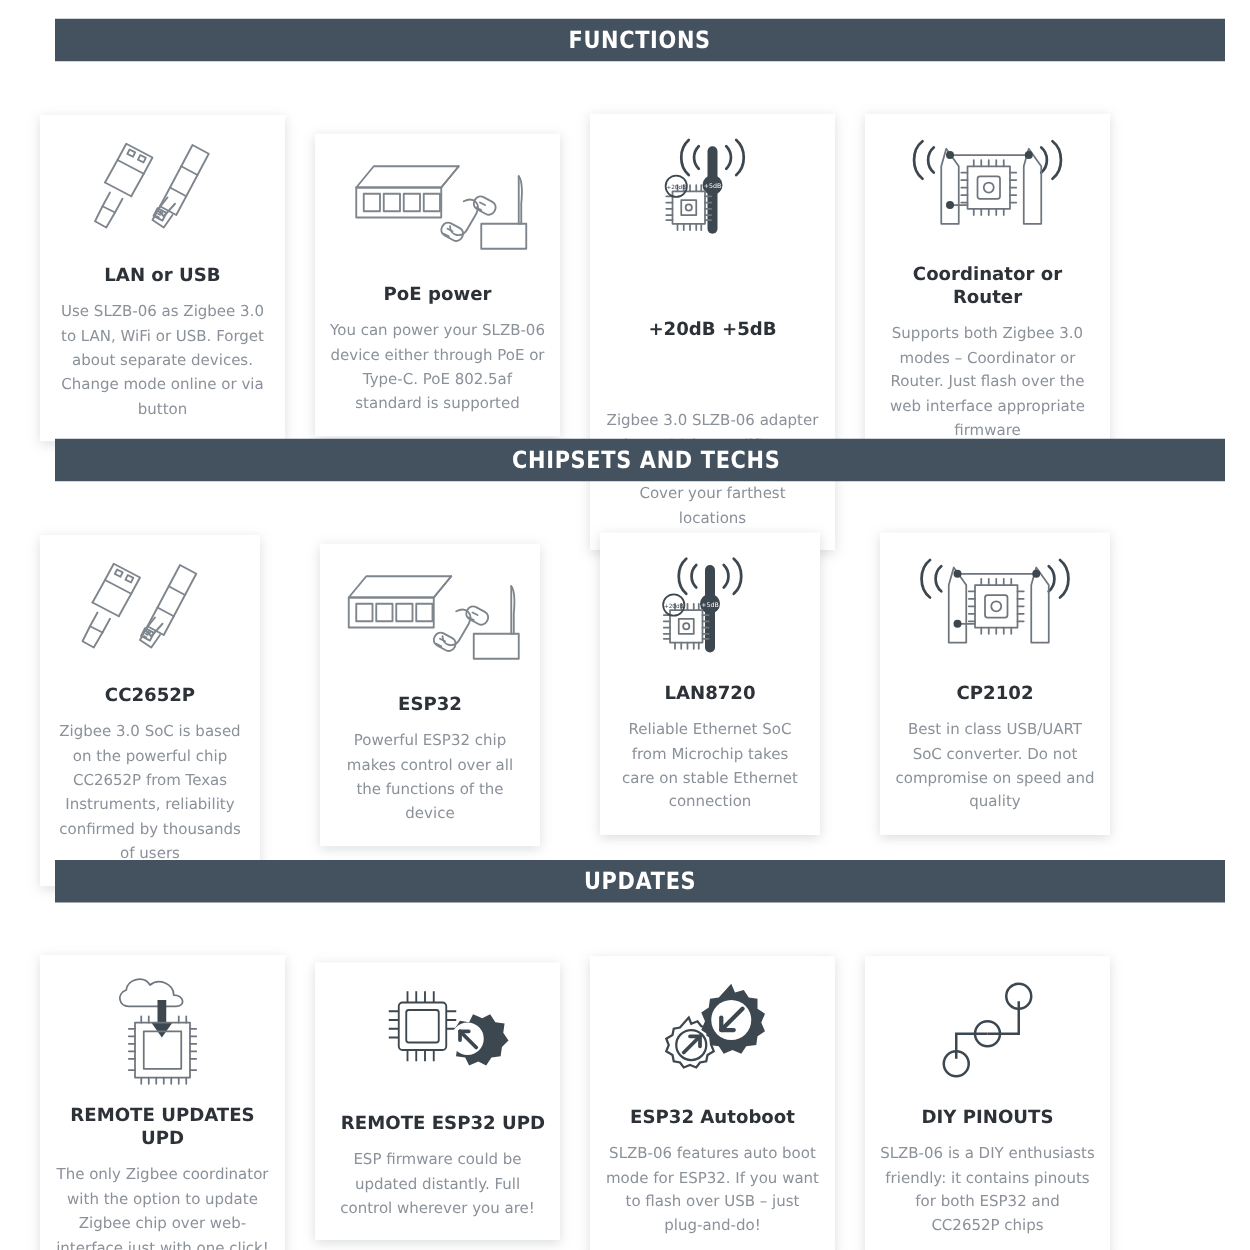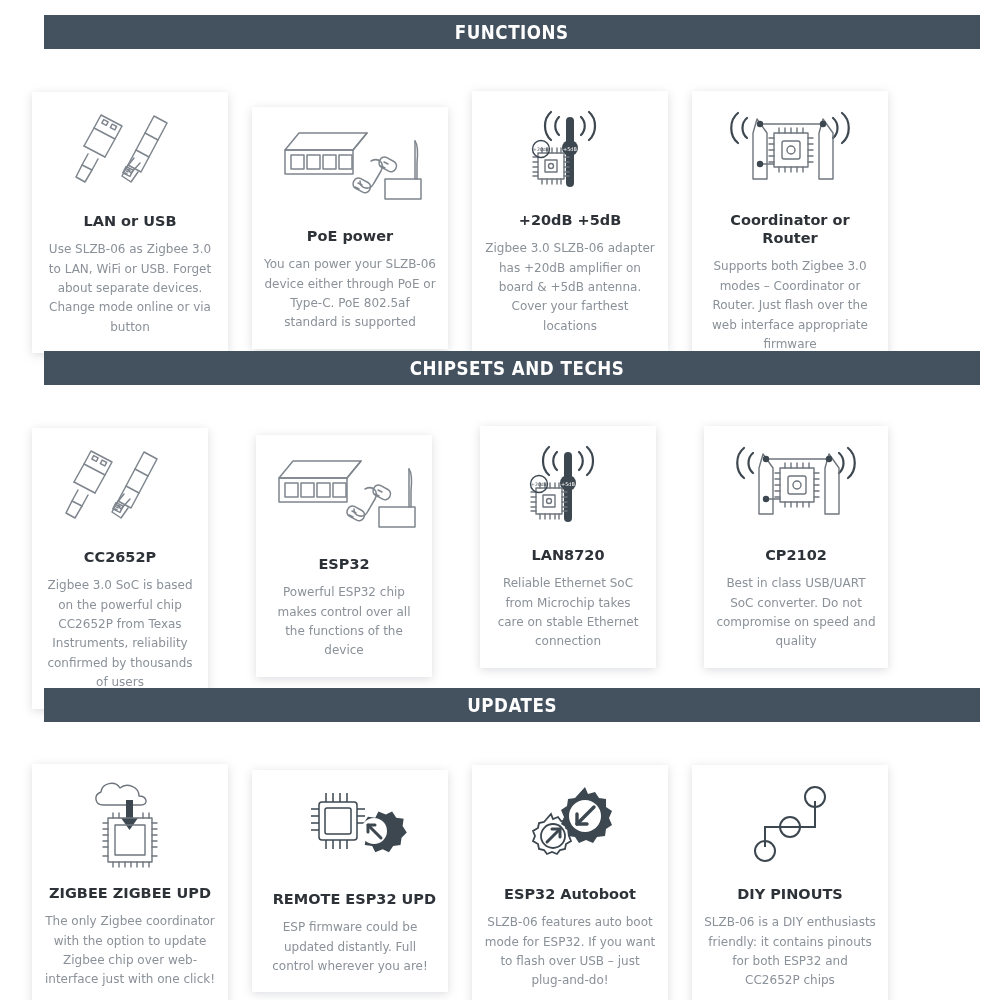--- a/index.html
+++ b/index.html
@@ -156,21 +156,21 @@
               <rect x="110" y="56" width="36" height="20"></rect>
               <path d="M140 56 L140 18"></path>
               <path d="M140 18 C143 22 143 30 142 40 L142 56"></path>
             </g>
           </svg>
         </div>
         <div class="card-title">PoE power</div>
         <div class="card-desc">You can power your SLZB-06 device either through PoE or Type-C. PoE 802.5af standard is supported</div>
       </div>
 
-      <div class="card" style="min-height:205px;margin-top:-1px;">
+      <div class="card" style="min-height:205px;margin-top:-1px;gap:44px;">
         <div class="card-icon">
           <svg width="120" height="92" viewBox="0 0 120 92">
             <g class="dkl" fill="none">
               <path d="M41 7 C33 14 33 28 41 35"></path>
               <path d="M49 12 C44 17 44 25 49 30"></path>
               <path d="M79 7 C87 14 87 28 79 35"></path>
               <path d="M71 12 C76 17 76 25 71 30"></path>
             </g>
             <rect x="56" y="12" width="8" height="70" rx="4" class="dk"></rect>
             <circle cx="60" cy="43" r="8" fill="#3d4750"></circle>
@@ -373,21 +373,21 @@
             <g class="ln2" stroke="#3d4750" stroke-width="1.3">
               <rect x="33" y="40" width="44" height="44"></rect>
               <rect x="40" y="47" width="30" height="30"></rect>
               <path d="M33 45 h-5 M33 51 h-5 M33 57 h-5 M33 63 h-5 M33 69 h-5 M33 78 h-5"></path>
               <path d="M77 45 h5 M77 51 h5 M77 57 h5 M77 63 h5 M77 69 h5 M77 78 h5"></path>
               <path d="M38 40 v-5 M44 40 v-5 M68 40 v-5 M74 40 v-5"></path>
               <path d="M38 84 v5 M44 84 v5 M50 84 v5 M56 84 v5 M62 84 v5 M68 84 v5 M74 84 v5"></path>
             </g>
           </svg>
         </div>
-        <div class="card-title">ZIGBEE ZIGBEE UPD</div>
+        <div class="card-title">REMOTE UPDATES UPD</div>
         <div class="card-desc">The only Zigbee coordinator with the option to update Zigbee chip over web-interface just with one click!</div>
       </div>
 
       <div class="card" style="min-height:195px;margin-top:6px;align-items:flex-end;">
         <div class="card-icon">
           <svg width="115" height="92" viewBox="0 0 115 92">
             <g stroke="#3d4750" stroke-width="1.5" fill="none">
               <rect x="26" y="18" width="38" height="38" rx="3"></rect>
               <rect x="32" y="24" width="26" height="26" rx="2"></rect>
               <path d="M26 25 h-8 M26 32 h-8 M26 39 h-8 M26 46 h-8"></path>

